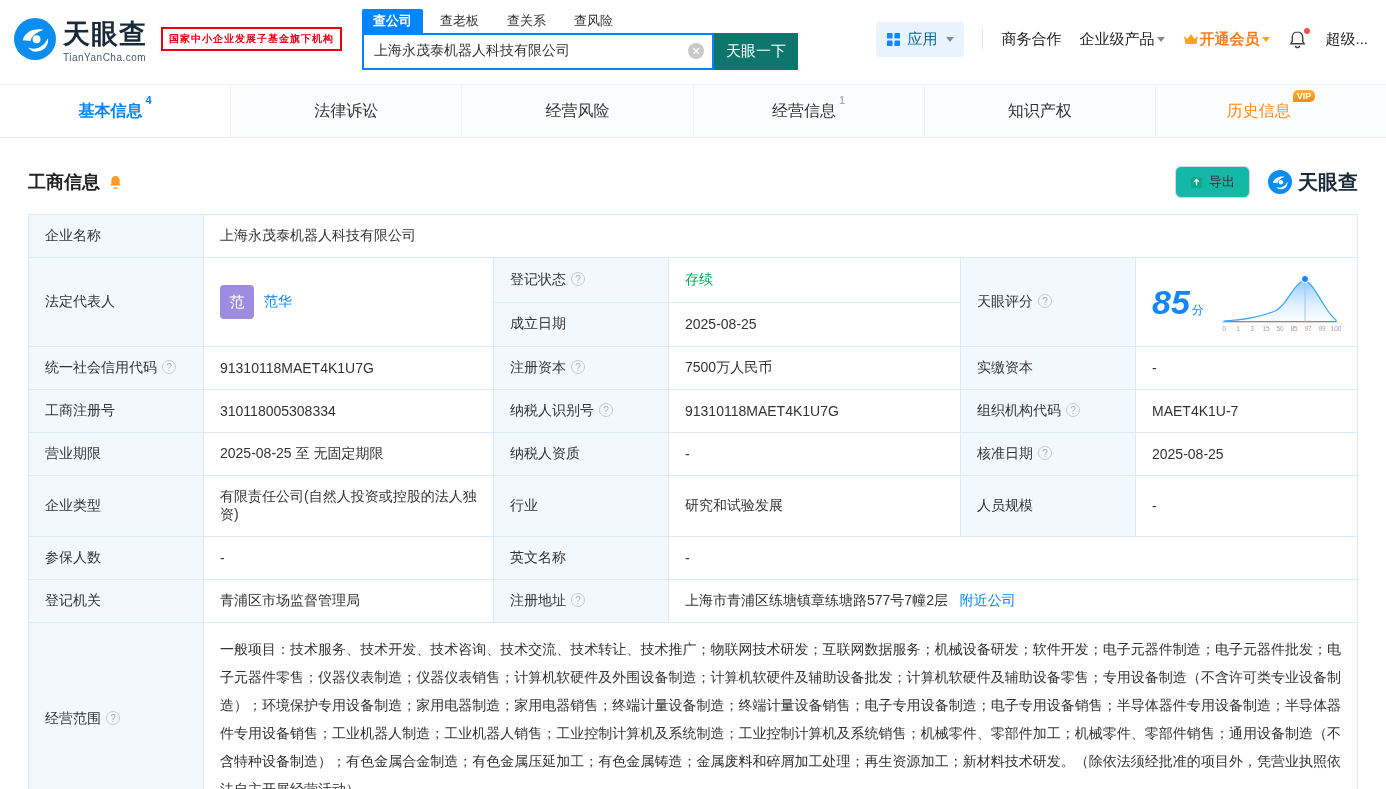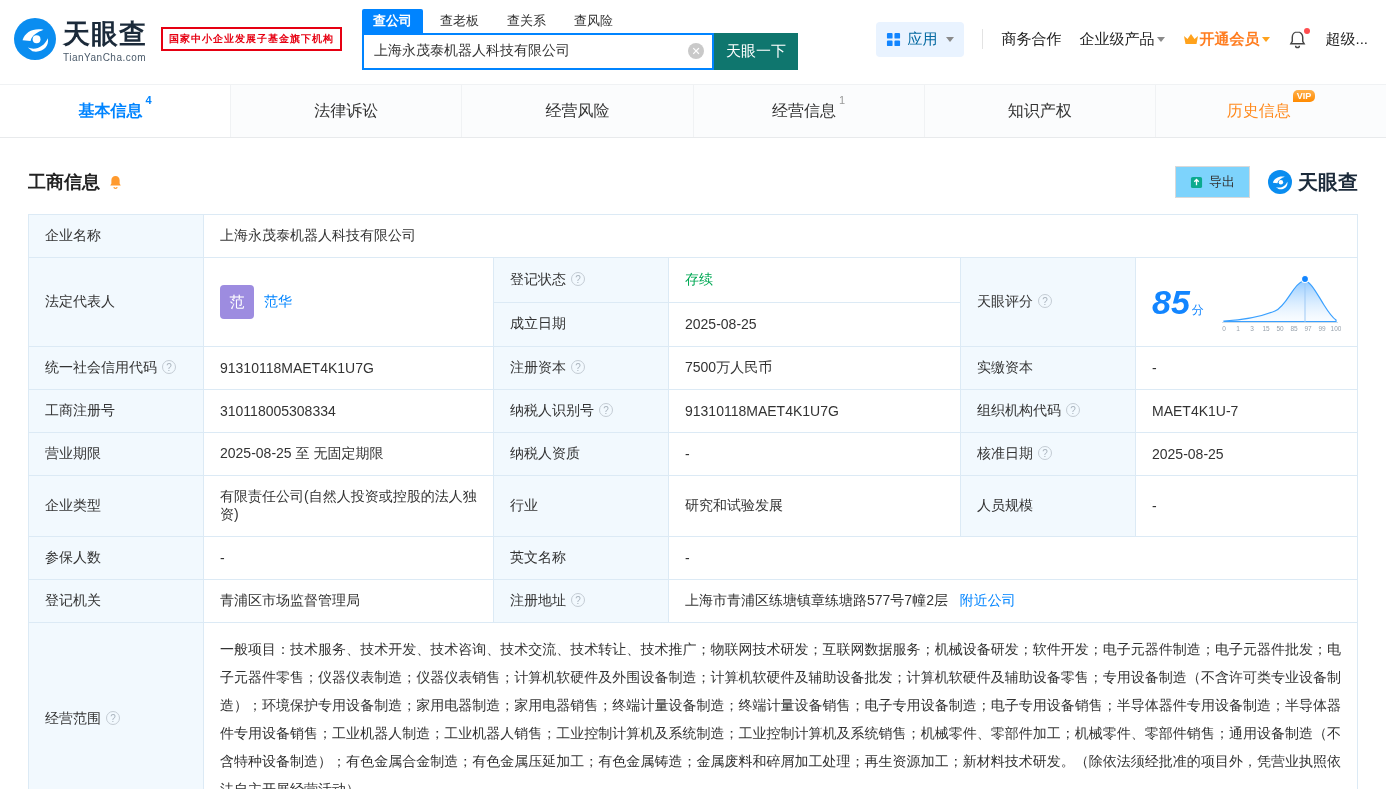--- a/index.html
+++ b/index.html
@@ -46,21 +46,21 @@
   .sup-badge.blue { color:#0084ff; }
   .sup-badge.gray { color:#999; }
   .vip-flag { font-size:9px; color:#fff; background:linear-gradient(180deg,#ffb14d,#ff8a00); border-radius:5px 5px 5px 0; padding:1px 4px; align-self:flex-start; margin:5px 0 0 2px; font-weight:bold; }
 
   
   .content { padding:20px 28px 40px; }
   .section-head { display:flex; align-items:center; margin:8px 0 16px; }
   .section-title { font-size:18px; font-weight:bold; color:#222; }
   .monitor-bell { margin-left:8px; cursor:pointer; display:flex; }
   .head-right { margin-left:auto; display:flex; align-items:center; gap:18px; }
-  .export-btn { display:flex; align-items:center; gap:6px; border:1px solid #d9d9d9; border-radius:0; background:#7dd3fc; padding:6px 14px; font-size:13px; color:#333; cursor:pointer; font-family:inherit; }
+  .export-btn { display:flex; align-items:center; gap:6px; border:1px solid #d9d9d9; border-radius:6px; background:#14b8a6; padding:6px 14px; font-size:13px; color:#333; cursor:pointer; font-family:inherit; }
   .watermark { display:flex; align-items:center; gap:6px; font-size:20px; font-weight:bold; color:#1b2a3a; }
 
   
   .tbl { width:100%; border-collapse:collapse; table-layout:fixed; }
   .tbl td { border:1px solid #dceaf5; padding:12px 16px; font-size:14px; color:#333; vertical-align:middle; word-break:break-all; }
   .tbl td.lbl { background:#f2f9fe; width:175px; }
   .q { display:inline-block; width:14px; height:14px; border:1px solid #c4ccd4; border-radius:50%; color:#aab4be; font-size:10px; line-height:13px; text-align:center; margin-left:5px; vertical-align:1px; cursor:pointer; font-style:normal; }
   .q::before { content:"?"; }
   .lnk { color:#0084ff; cursor:pointer; }
   .green { color:#00a854; }

